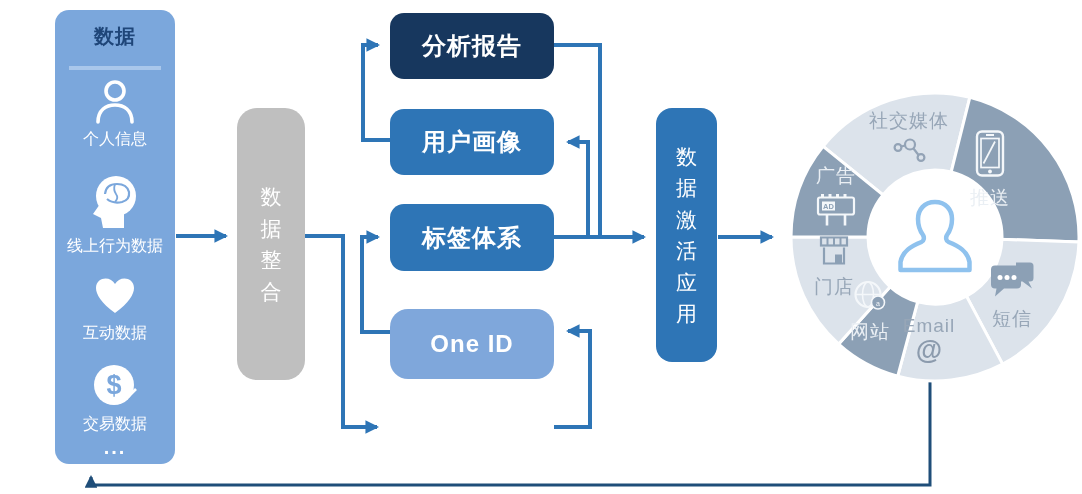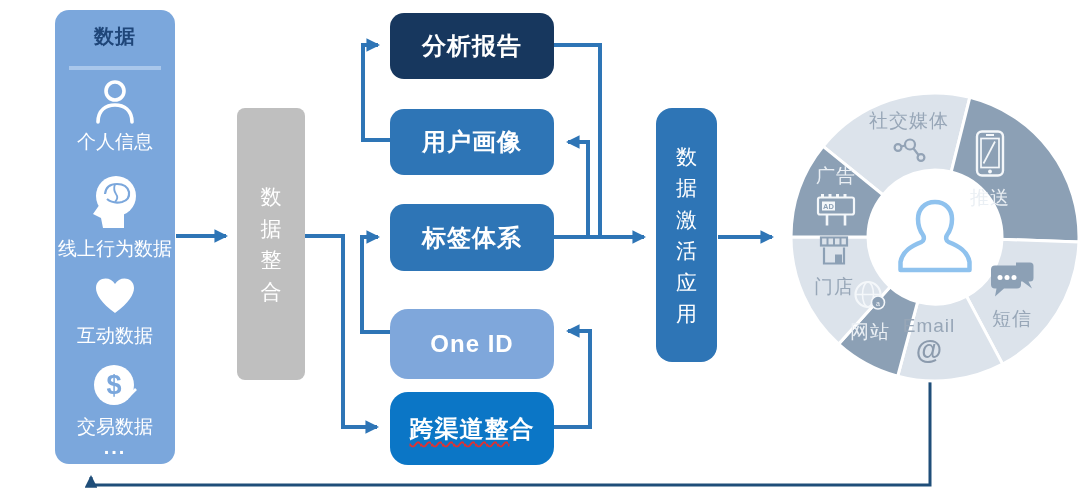--- a/index.html
+++ b/index.html
@@ -8,27 +8,27 @@
   .overlay{position:absolute;left:0;top:0;z-index:0;pointer-events:none;}
 
   
   .panel{position:absolute;left:55px;top:10px;width:120px;height:454px;
          background:var(--panel_bg,#7BA7DC);border-radius:14px;z-index:1;}
   .panel-title{position:absolute;top:13px;width:100%;text-align:center;
                font-size:20px;font-weight:bold;color:var(--panel_title,#1F4679);letter-spacing:1px;}
   .panel-divider{position:absolute;top:56px;left:50%;transform:translateX(-50%);
                  width:92px;height:4px;background:var(--panel_divider,#A9C7EB);}
   .p-icon{position:absolute;left:50%;transform:translateX(-50%);}
-  .p-label{position:absolute;width:100%;text-align:center;color:#fff;font-size:19px;white-space:nowrap;}
+  .p-label{position:absolute;width:100%;text-align:center;color:#fff;font-size:16px;white-space:nowrap;}
   .p-more{position:absolute;top:432px;width:100%;text-align:center;color:#fff;
           font-size:20px;font-weight:bold;letter-spacing:2px;line-height:10px;}
 
   
   .gray-box{position:absolute;left:237px;top:108px;width:68px;height:272px;
-            background:var(--gray_box,#BFBFBF);border-radius:8px;z-index:1;
+            background:var(--gray_box,#BFBFBF);border-radius:20px;z-index:1;
             display:flex;align-items:center;justify-content:center;}
   .vtext{width:1.2em;word-break:break-all;text-align:center;color:#fff;
          font-size:21px;line-height:1.5;}
 
   
   .pbox{position:absolute;left:390px;width:164px;z-index:1;border-radius:14px;
         display:flex;align-items:center;justify-content:center;
         color:#fff;font-size:24px;font-weight:bold;letter-spacing:1px;}
   .pbox-report{top:13px;height:66px;background:var(--navy,#17375E);}
   .pbox-profile{top:109px;height:66px;background:var(--blue,#2E75B6);}
@@ -142,24 +142,20 @@
   </div>
   <div class="pbox pbox-tags">
     <span>标签体系</span>
   </div>
   <div class="pbox pbox-profile">
     <span>用户画像</span>
   </div>
   <div class="pbox pbox-oneid">
     <span>One ID</span>
   </div>
-  <div class="pbox pbox-cross">
-    <span class="wavy">跨渠道整</span>
-      <span>合</span>
-  </div>
 
   <div class="act-box">
     <div class="vtext">数据激活应用</div>
   </div>
 
   <div class="donut">
     <svg class="ring" id="ring-svg" width="294" height="294" viewBox="0 0 294 294">
         <path d="M35.090981550196204,56.377863688823396 A144,144 0 0 1 181.8367529663522,7.277415416256531 L163.20876700517778,81.99018633950824 A67,67 0 0 0 94.93122058238296,104.83553379966088 Z" fill="#DCE3EB" stroke="#fff" stroke-width="3"></path>
         <path d="M181.83675296635215,7.277415416256503 A144,144 0 0 1 290.9122790907498,152.0255275251601 L213.95918541027942,149.33826627906754 A67,67 0 0 0 163.20876700517775,81.99018633950824 Z" fill="#8CA0B5" stroke="#fff" stroke-width="3"></path>
         <path d="M290.9122790907498,152.0255275251601 A144,144 0 0 1 214.60390504116833,274.1444533716855 L178.4545947066547,206.15748872154808 A67,67 0 0 0 213.95918541027942,149.33826627906754 Z" fill="#DCE3EB" stroke="#fff" stroke-width="3"></path>

